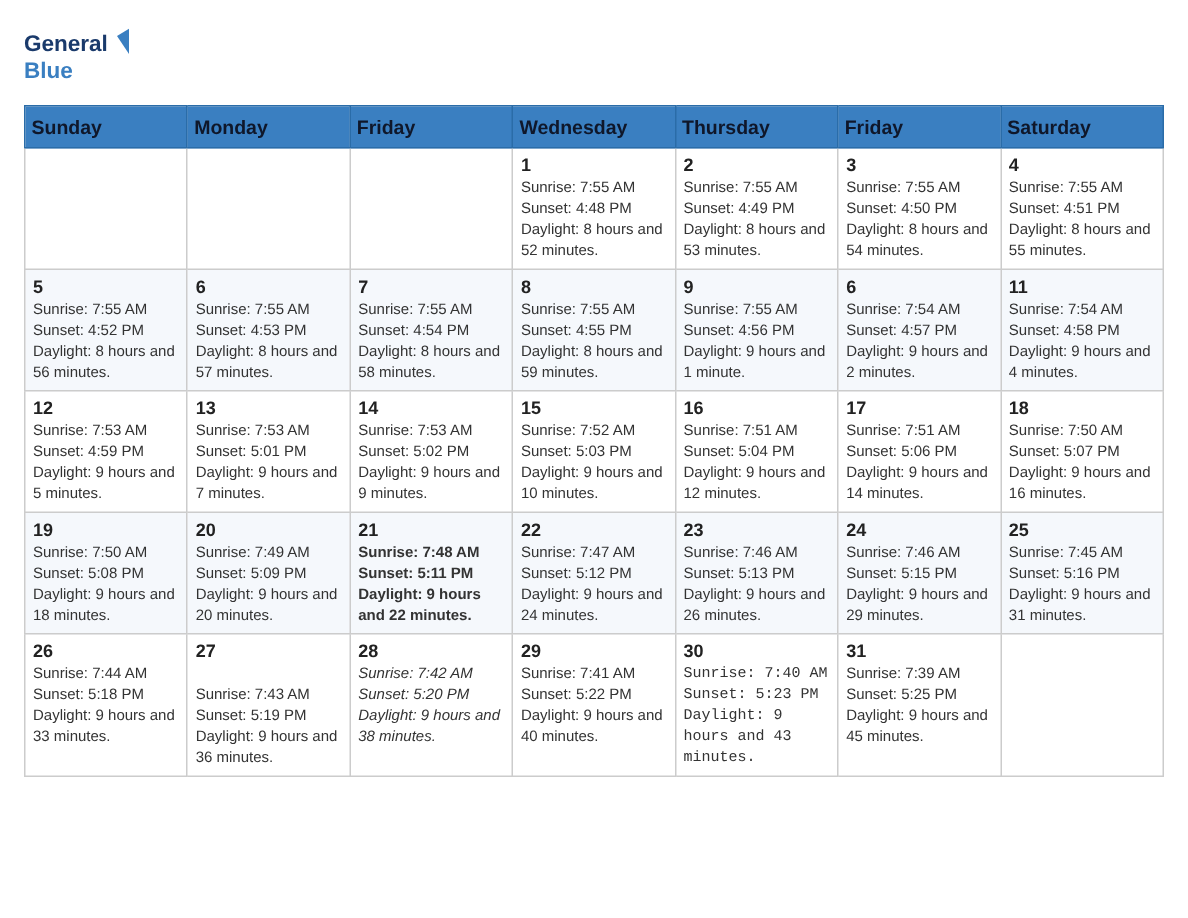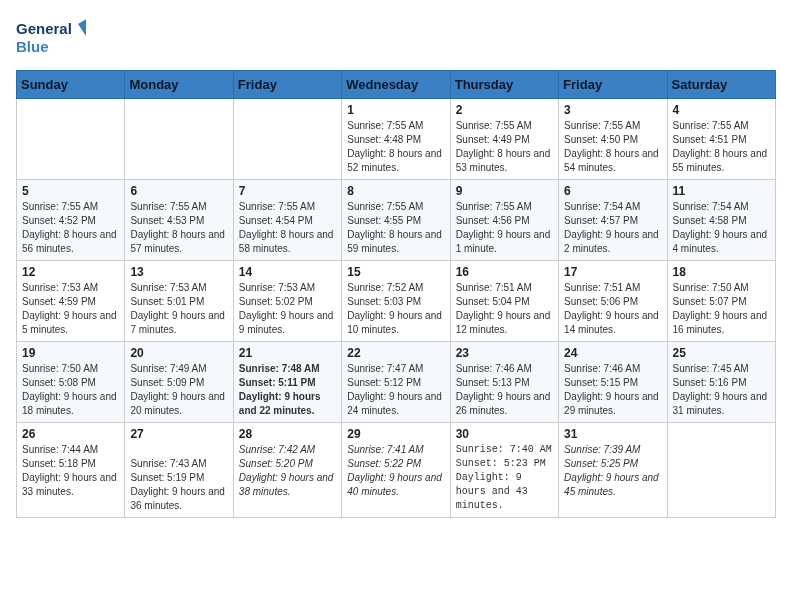--- a/index.html
+++ b/index.html
@@ -280,32 +280,32 @@
 Daylight: 9 hours and 36 minutes.</div>
         </td>
         <td>
           <div class="day-number">28</div>
           <div class="day-info" style="white-space: pre-line; font-style: italic;">Sunrise: 7:42 AM
 Sunset: 5:20 PM
 Daylight: 9 hours and 38 minutes.</div>
         </td>
         <td>
           <div class="day-number">29</div>
-          <div class="day-info" style="white-space: pre-line; font-style: italic;">Sunrise: 7:41 AM
+          <div class="day-info" style="white-space: pre-line;">Sunrise: 7:41 AM
 Sunset: 5:22 PM
 Daylight: 9 hours and 40 minutes.</div>
         </td>
         <td>
           <div class="day-number">30</div>
           <div class="day-info" style="white-space: pre-line; font-family: Liberation Mono, monospace;">Sunrise: 7:40 AM
 Sunset: 5:23 PM
 Daylight: 9 hours and 43 minutes.</div>
         </td>
         <td>
           <div class="day-number">31</div>
-          <div class="day-info" style="white-space: pre-line; font-style: italic;">Sunrise: 7:39 AM
+          <div class="day-info" style="white-space: pre-line;">Sunrise: 7:39 AM
 Sunset: 5:25 PM
 Daylight: 9 hours and 45 minutes.</div>
         </td>
         <td class="empty-cell"></td>
       </tr>
     </tbody>
 </table>
 
 </body></html>

